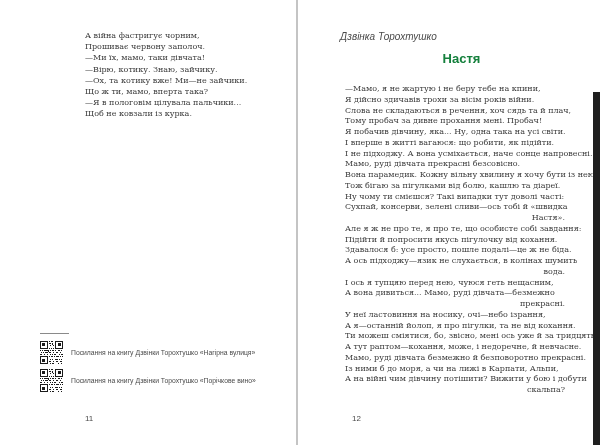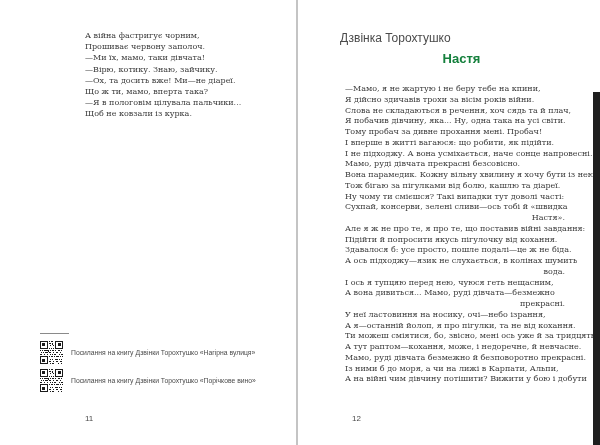--- a/index.html
+++ b/index.html
@@ -16,21 +16,21 @@
     position:absolute;left:593px;top:92px;width:7px;height:353px;
     background:#1f1f1f;
   }
   .poem{position:absolute;color:#3b3b3b;}
   .poem .poem-line{white-space:nowrap;}
   .poem-left{left:85px;top:30px;font-size:8px;line-height:11.2px;width:170px;}
   .poem-right{left:345px;top:84px;font-size:8px;line-height:10.75px;width:233px;}
   .poem-right .poem-line.hang{text-align:right;padding-right:13px;}
   .running-head{
     position:absolute;left:340px;top:31px;
-    font-family:"Liberation Sans", sans-serif;font-size:12px;color:#4a4a4a;
+    font-family:"Liberation Sans", sans-serif;font-size:10px;color:#4a4a4a;font-style:italic;
   }
   .poem-title{
     position:absolute;left:345px;top:51px;width:233px;margin:0;
     text-align:center;font-family:"Liberation Sans", sans-serif;
     font-size:13px;font-weight:bold;color:#15803d;
   }
   .footnote-rule{
     position:absolute;left:40px;top:333px;width:29px;height:1px;background:#8a8a8a;
   }
   .footnotes{position:absolute;left:40px;top:341px;width:230px;}
@@ -52,21 +52,21 @@
 
 <div class="spread">
 
   <div>
     <div class="poem poem-left">
 
     <div class="poem-line">А війна фастригує чорним,</div>
         <div class="poem-line">Прошиває червону заполоч.</div>
         <div class="poem-line">—Ми їх, мамо, таки дівчата!</div>
         <div class="poem-line">—Вірю, котику. Знаю, зайчику.</div>
-        <div class="poem-line">—Ох, та досить вже! Ми—не діареї.</div>
+        <div class="poem-line">—Ох, та котику вже! Ми—не зайчики.</div>
         <div class="poem-line">Що ж ти, мамо, вперта така?</div>
         <div class="poem-line">—Я в пологовім цілувала пальчики...</div>
         <div class="poem-line">Щоб не ковзали із курка.</div>
       </div>
 
     <div class="footnote-rule"></div>
 
     <div class="footnotes">
 
     <div class="footnote-row">
@@ -122,45 +122,46 @@
 
   <div>
     <div class="running-head">Дзвінка Торохтушко</div>
     <h1 class="poem-title">Настя</h1>
 
     <div class="poem poem-right">
 
     <div class="poem-line">—Мамо, я не жартую і не беру тебе на кпини,</div>
         <div class="poem-line">Я дійсно здичавів трохи за вісім років війни.</div>
         <div class="poem-line">Слова не складаються в речення, хоч сядь та й плач,</div>
+        <div class="poem-line">Тому пробач за дивне прохання мені. Пробач!</div>
         <div class="poem-line">Я побачив дівчину, яка... Ну, одна така на усі світи.</div>
-        <div class="poem-line">Тому пробач за дивне прохання мені. Пробач!</div>
         <div class="poem-line">І вперше в житті вагаюся: що робити, як підійти.</div>
         <div class="poem-line">І не підходжу. А вона усміхається, наче сонце напровесні.</div>
         <div class="poem-line">Мамо, руді дівчата прекрасні безсовісно.</div>
         <div class="poem-line">Вона парамедик. Кожну вільну хвилину я хочу бути із нею,</div>
         <div class="poem-line">Тож бігаю за пігулками від болю, кашлю та діареї.</div>
         <div class="poem-line">Ну чому ти смієшся? Такі випадки тут доволі часті:</div>
         <div class="poem-line">Сухпай, консерви, зелені сливи—ось тобі й «швидка</div>
         <div class="poem-line hang">Настя».</div>
-        <div class="poem-line">Але я ж не про те, я про те, що поставив війні завдання:</div>
+        <div class="poem-line">Але я ж не про те, я про те, що особисте собі завдання:</div>
         <div class="poem-line">Підійти й попросити якусь пігулочку від кохання.</div>
         <div class="poem-line">Здавалося б: усе просто, пошле подалі—це ж не біда.</div>
         <div class="poem-line">А ось підходжу—язик не слухається, в колінах шумить</div>
         <div class="poem-line hang">вода.</div>
         <div class="poem-line">І ось я тупцяю перед нею, чуюся геть нещасним,</div>
         <div class="poem-line">А вона дивиться... Мамо, руді дівчата—безмежно</div>
         <div class="poem-line hang">прекрасні.</div>
         <div class="poem-line">У неї ластовиння на носику, очі—небо ізрання,</div>
         <div class="poem-line">А я—останній йолоп, я про пігулки, та не від кохання.</div>
         <div class="poem-line">Ти можеш сміятися, бо, звісно, мені ось уже й за тридцять,</div>
         <div class="poem-line">А тут раптом—кохання, може, і недоречне, й невчасне.</div>
         <div class="poem-line">Мамо, руді дівчата безмежно й безповоротно прекрасні.</div>
         <div class="poem-line">Із ними б до моря, а чи на лижі в Карпати, Альпи,</div>
         <div class="poem-line">А на війні чим дівчину потішити? Вижити у бою і добути</div>
+        <div class="poem-line hang">скальпа?</div>
       </div>
 
     <div class="pagenum pagenum-right">12</div>
   </div>
 
   <div class="edge-bar"></div>
 
 </div>
 
 </body></html>

